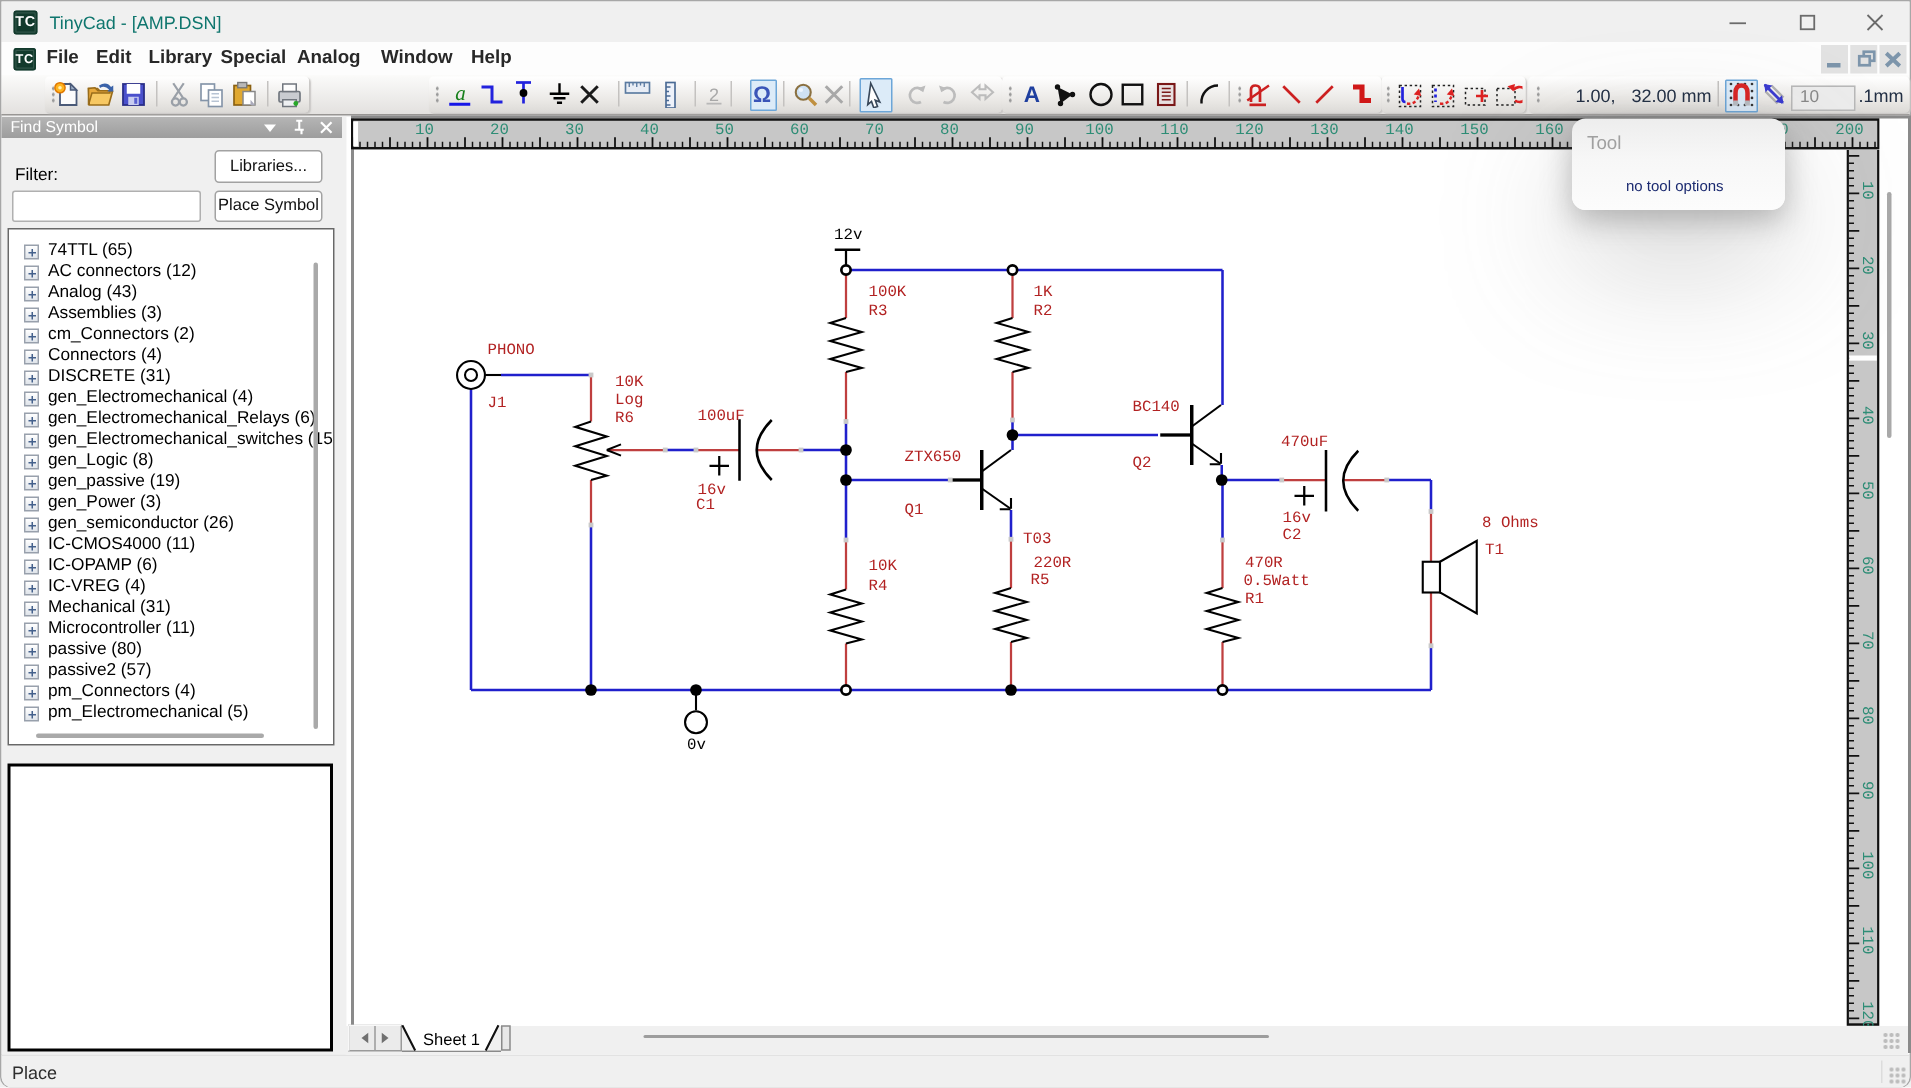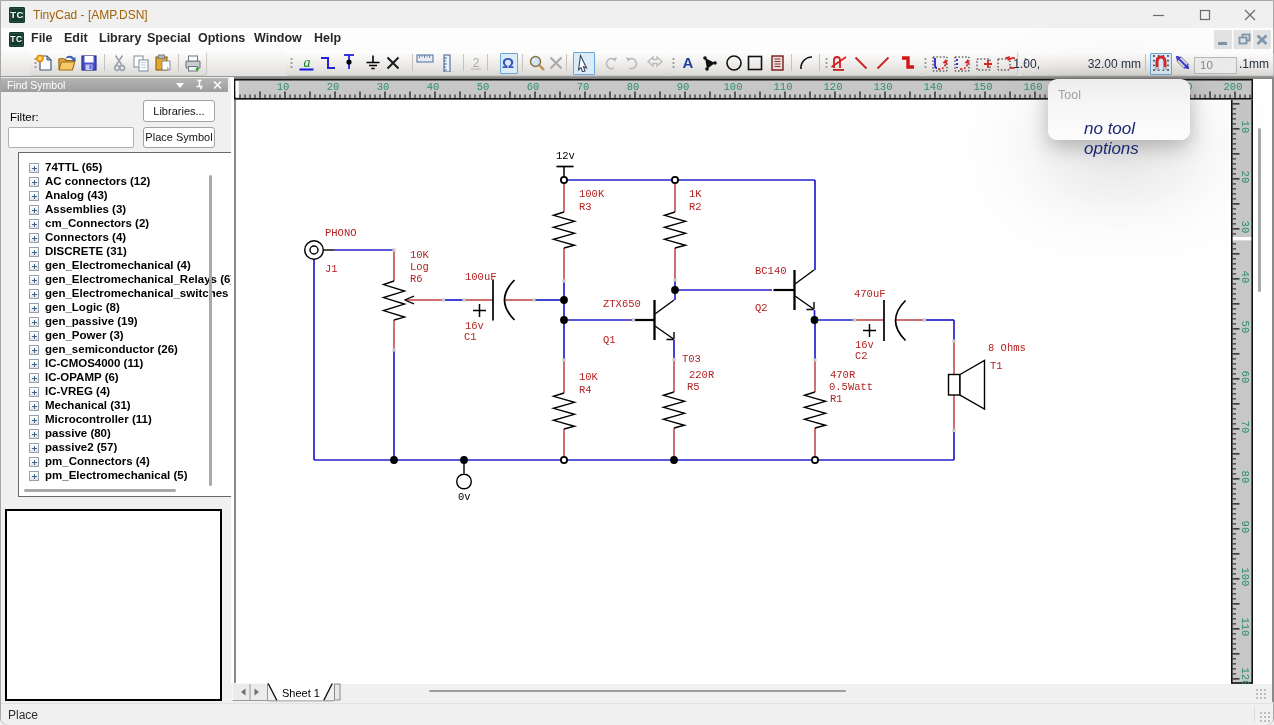--- a/index.html
+++ b/index.html
@@ -4,83 +4,83 @@
 html,body{margin:0;padding:0}
 body{width:1274px;height:725px;position:relative;overflow:hidden;
  font-family:"Liberation Sans",sans-serif;background:#f0f0f0;}
 .abs{position:absolute}
 #frame{position:absolute;left:0;top:0;width:1272px;height:723px;border:1px solid #a7a7a7;
  border-radius:0 0 7px 7px;}
 #titlebar{position:absolute;left:1px;top:1px;width:1272px;height:27px;background:#f0f0f0;}
 .tclogo{position:absolute;width:17px;height:17px;background:#123a2c;border-radius:2px;
  color:#fff;font-size:9.5px;font-weight:bold;text-align:center;line-height:17px;
  letter-spacing:0.5px;box-shadow:inset 0 0 0 1.2px #123a2c, inset 0 0 0 2px #ffffff22;}
-#title-text{position:absolute;left:33px;top:7.5px;font-size:12px;color:#a16207;}
+#title-text{position:absolute;left:33px;top:7.5px;font-size:12px;color:#0f766e;}
 #menubar{position:absolute;left:1px;top:28px;width:1272px;height:22px;background:#fdfdfd;}
 .menuitem{position:absolute;top:31px;font-size:12.5px;color:#282828;font-weight:bold;}
 #toolbar{position:absolute;left:1px;top:50px;width:1272px;height:26px;
  background:linear-gradient(#fbfbfa,#e3e1df);border-bottom:1px solid #989694;}
 .band{position:absolute;top:1px;height:24px;border-radius:3px;
  background:linear-gradient(#ffffff,#e9e7e4 70%,#dcdad7);box-shadow:1px 1px 1px #c9c7c5;}
 .grip{position:absolute;top:7px;width:3px;height:12px;
  background-image:radial-gradient(circle,#9a9a9a 1px,transparent 1.2px);
  background-size:3px 4px;}
 .tbsep{position:absolute;top:4px;width:1px;height:17px;background:#c4c2c0;}
 .ticon{position:absolute;top:4px;width:18px;height:18px;}
 .tbox{position:absolute;top:2px;width:20px;height:21px;border:1px solid #6ca6d8;
  background:#dcebf8;border-radius:1px;}
 #dock{position:absolute;left:1px;top:78px;width:227px;height:625px;background:#f0f0f0;}
 #dockhead{position:absolute;left:1px;top:78px;width:227px;height:14px;
  background:linear-gradient(#b5b5b5,#9d9d9d);}
 #dockhead span{position:absolute;left:6px;top:1px;color:#fff;font-size:10.5px;}
 .btn{position:absolute;background:#fff;border:1px solid #a2a2a2;border-radius:3px;
  font-size:11px;color:#111;text-align:center;white-space:nowrap;}
-#treebox{position:absolute;left:18px;top:152px;width:216px;height:343px;background:#fff;
- border:1px solid #686868;overflow:hidden;font-weight:bold;}
+#treebox{position:absolute;left:5px;top:152px;width:216px;height:343px;background:#fff;
+ border:1px solid #686868;overflow:hidden;}
 .trow{position:absolute;left:0;width:210px;height:14px;font-size:11.5px;color:#000;
  white-space:nowrap;}
 .trow b{position:absolute;left:10px;top:2.5px;width:8px;height:8px;border:1px solid #98a0ac;
  background:linear-gradient(#fff,#dfe4ea);font-weight:normal;}
 .trow b:before{content:"";position:absolute;left:1.5px;top:3.5px;width:5px;height:1px;background:#44618c;}
 .trow b:after{content:"";position:absolute;left:3.5px;top:1.5px;width:1px;height:5px;background:#44618c;}
 .trow span{position:absolute;left:26px;top:0px;}
 #preview{position:absolute;left:5px;top:509px;width:213px;height:188px;background:#fff;
  border:2px solid #000;}
 #statusbar{position:absolute;left:1px;top:703px;width:1272px;height:21px;background:#f0f0f0;
  border-top:1px solid #e2e2e2;border-radius:0 0 7px 7px;}
 #canvaswrap{position:absolute;left:231px;top:78px;width:1042px;height:625px;background:#fff;}
 #childborder{position:absolute;left:3px;top:-1px;width:1036px;height:621px;
  border:2px solid #8a8a8a;}
 #tabbar{position:absolute;left:230px;top:684px;width:1042px;height:19px;background:#f0f0f0;}
 #toolpopup{position:absolute;left:1048px;top:79px;width:142px;height:61px;border-radius:9px;
  background:linear-gradient(#ededed,#f7f7f7 45%,#fcfcfc);
  box-shadow:0 7px 20px rgba(90,90,90,.40),0 34px 85px rgba(115,115,115,.34);}
 #toolpopup .t1{position:absolute;left:10px;top:9px;color:#a0a0a0;font-size:12.5px;}
-#toolpopup .t2{position:absolute;left:36px;top:40px;color:#1b2a70;font-size:17px;font-style:italic;}
+#toolpopup .t2{position:absolute;left:36px;top:40px;color:#1b2a70;font-size:10px;}
 .gripdots{position:absolute;width:12px;height:12px;
  background-image:radial-gradient(circle,#bdbdbd 1.3px,transparent 1.5px);
  background-size:4px 4px;}
 </style></head><body>
 <div id="frame"></div>
 
 <div id="titlebar"></div>
 <div class="tclogo" style="left:9px;top:7px;width:16px;height:16px;line-height:16px;">TC</div>
 <div id="title-text">TinyCad - [AMP.DSN]</div>
 <svg class="abs" style="left:1140px;top:0px" width="130" height="28">
 <line x1="13" y1="15.5" x2="24" y2="15.5" stroke="#6b6b6b" stroke-width="1.2"></line>
 <rect x="60.5" y="10.5" width="9" height="9" fill="none" stroke="#6b6b6b" stroke-width="1.2"></rect>
 <path d="M105 10 L115 20 M115 10 L105 20" stroke="#6b6b6b" stroke-width="1.2"></path>
 </svg>
 <div id="menubar"></div>
 <div class="tclogo" style="left:9px;top:32px;width:15px;height:15px;line-height:15px;font-size:8.5px;">TC</div>
 <div class="menuitem" style="left:31px">File</div>
 <div class="menuitem" style="left:64px">Edit</div>
 <div class="menuitem" style="left:99px">Library</div>
 <div class="menuitem" style="left:147px">Special</div>
-<div class="menuitem" style="left:198px">Options</div>
+<div class="menuitem" style="left:198px">Analog</div>
 <div class="menuitem" style="left:254px">Window</div>
 <div class="menuitem" style="left:314px">Help</div>
 <svg class="abs" style="left:1214px;top:30px" width="58" height="20">
 <rect x="0" y="0" width="18" height="19" fill="#e2e2e2"></rect>
 <rect x="19.5" y="0" width="18" height="19" fill="#e2e2e2"></rect>
 <rect x="39" y="0" width="18" height="19" fill="#e2e2e2"></rect>
 <rect x="4" y="12" width="9" height="3" fill="#7d95ab"></rect>
 <rect x="28.5" y="4.5" width="7" height="6" fill="none" stroke="#7d95ab" stroke-width="1.8"></rect>
 <rect x="25.5" y="7.5" width="7" height="6" fill="#e2e2e2" stroke="#7d95ab" stroke-width="1.8"></rect>
 <path d="M43.5 5.5 L52.5 14 M52.5 5.5 L43.5 14" stroke="#7d95ab" stroke-width="2.6"></path>
@@ -254,21 +254,21 @@
     </svg>
 <svg class="ticon" style="left:975px;top:4px" width="18" height="18" viewBox="-9 -9 18 18">
       <rect x="-8" y="-4" width="13" height="11" stroke="#222" stroke-width="1" stroke-dasharray="1.6,1.8" fill="none"></rect>
       <path d="M3,-3 v8 M-1,1 h8" stroke="#dd2222" stroke-width="1.8"></path>
     </svg>
 <svg class="ticon" style="left:996px;top:4px" width="18" height="18" viewBox="-9 -9 18 18">
       <rect x="-8" y="-4" width="12" height="11" stroke="#222" stroke-width="1" stroke-dasharray="1.6,1.8" fill="none"></rect>
       <path d="M4,4 a5,5 0 1 0 -1,-7" fill="none" stroke="#dd2222" stroke-width="1.8"></path>
       <path d="M-1,-5.5 l5,-1.5 l-1,5 z" fill="#dd2222"></path>
     </svg>
-<div class="abs" style="left:1005px;top:7px;width:34px;text-align:right;font-size:12px;color:#222f44">1.00,</div>
+<div class="abs" style="left:1042px;top:7px;width:34px;text-align:right;font-size:12px;color:#222f44">1.00,</div>
 <div class="abs" style="left:1086px;top:7px;width:54px;text-align:right;font-size:12px;color:#222f44">32.00 mm</div>
 <div class="tbox" style="left:1149px;top:2.5px;width:20px;height:20px"></div>
 <svg class="ticon" style="left:1151px;top:4px" width="18" height="18" viewBox="-9 -9 18 18">
       <g fill="#333">
         <circle cx="-7" cy="-7" r="0.9"></circle>
         <circle cx="-2.3" cy="-7" r="0.9"></circle>
         <circle cx="2.3" cy="-7" r="0.9"></circle>
         <circle cx="7" cy="-7" r="0.9"></circle>
         <circle cx="-7" cy="-2.3" r="0.9"></circle>
         <circle cx="7" cy="-2.3" r="0.9"></circle>

